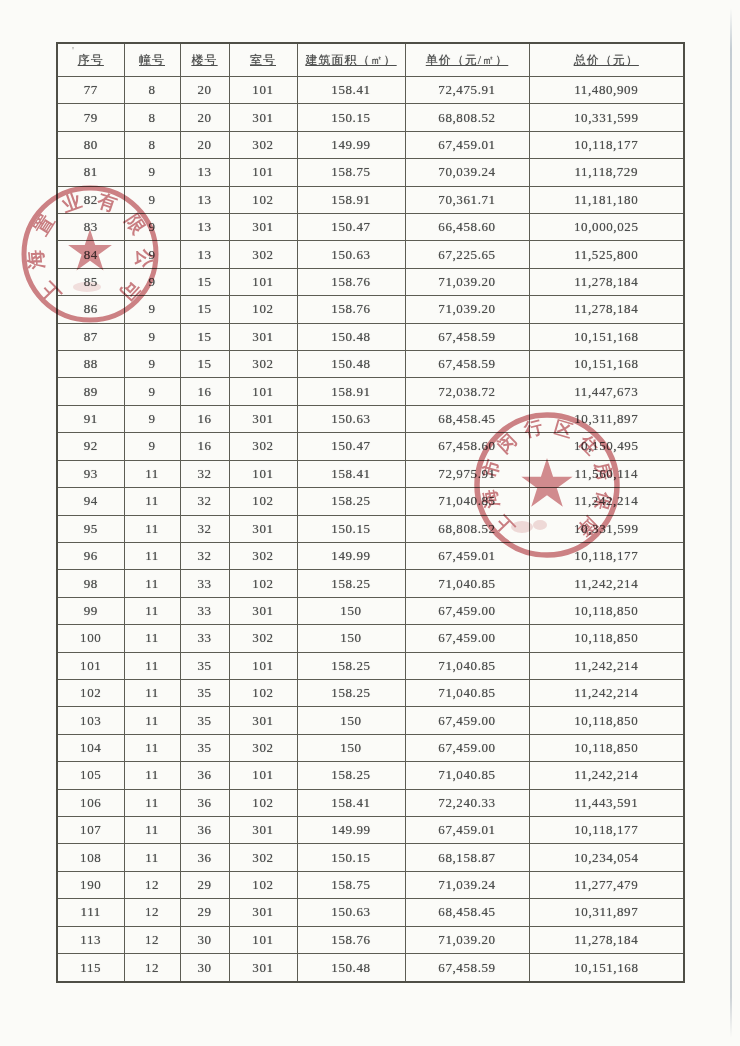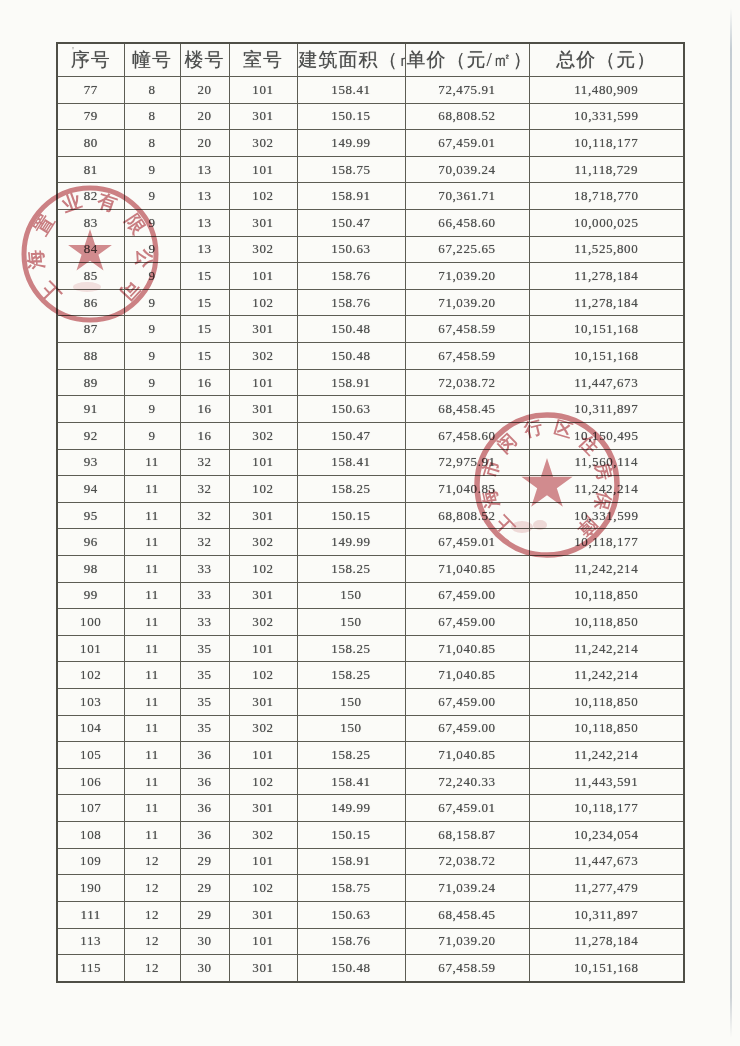--- a/index.html
+++ b/index.html
@@ -20,21 +20,21 @@
   table.price th, table.price td{
     border:1px solid #5d5d54;
     text-align:center;vertical-align:middle;
     color:#4c4e4d;
     font-weight:normal;
     letter-spacing:.6px;
     text-shadow:0 0 .7px rgba(90,90,88,.75);
     overflow:hidden;white-space:nowrap;
   }
   table.price{border:2px solid #4f4f47;}
-  table.price th{height:30px;font-size:19px;letter-spacing:1px;}
+  table.price th{height:30px;font-size:12px;letter-spacing:1px;text-decoration:underline;}
   table.price td{font-size:13px;}
   
   .stamp{
     position:absolute;
     mix-blend-mode:multiply;
     opacity:.8;
     filter:blur(.4px);
     pointer-events:none;
   }
   
@@ -113,21 +113,21 @@
           <td>70,039.24</td>
           <td>11,118,729</td>
         </tr>
         <tr>
           <td>82</td>
           <td>9</td>
           <td>13</td>
           <td>102</td>
           <td>158.91</td>
           <td>70,361.71</td>
-          <td>18,718,770</td>
+          <td>11,181,180</td>
         </tr>
         <tr>
           <td>83</td>
           <td>9</td>
           <td>13</td>
           <td>301</td>
           <td>150.47</td>
           <td>66,458.60</td>
           <td>10,000,025</td>
         </tr>
@@ -330,29 +330,20 @@
           <td>10,118,177</td>
         </tr>
         <tr>
           <td>108</td>
           <td>11</td>
           <td>36</td>
           <td>302</td>
           <td>150.15</td>
           <td>68,158.87</td>
           <td>10,234,054</td>
-        </tr>
-        <tr>
-          <td>109</td>
-          <td>12</td>
-          <td>29</td>
-          <td>101</td>
-          <td>158.91</td>
-          <td>72,038.72</td>
-          <td>11,447,673</td>
         </tr>
         <tr>
           <td>190</td>
           <td>12</td>
           <td>29</td>
           <td>102</td>
           <td>158.75</td>
           <td>71,039.24</td>
           <td>11,277,479</td>
         </tr>

